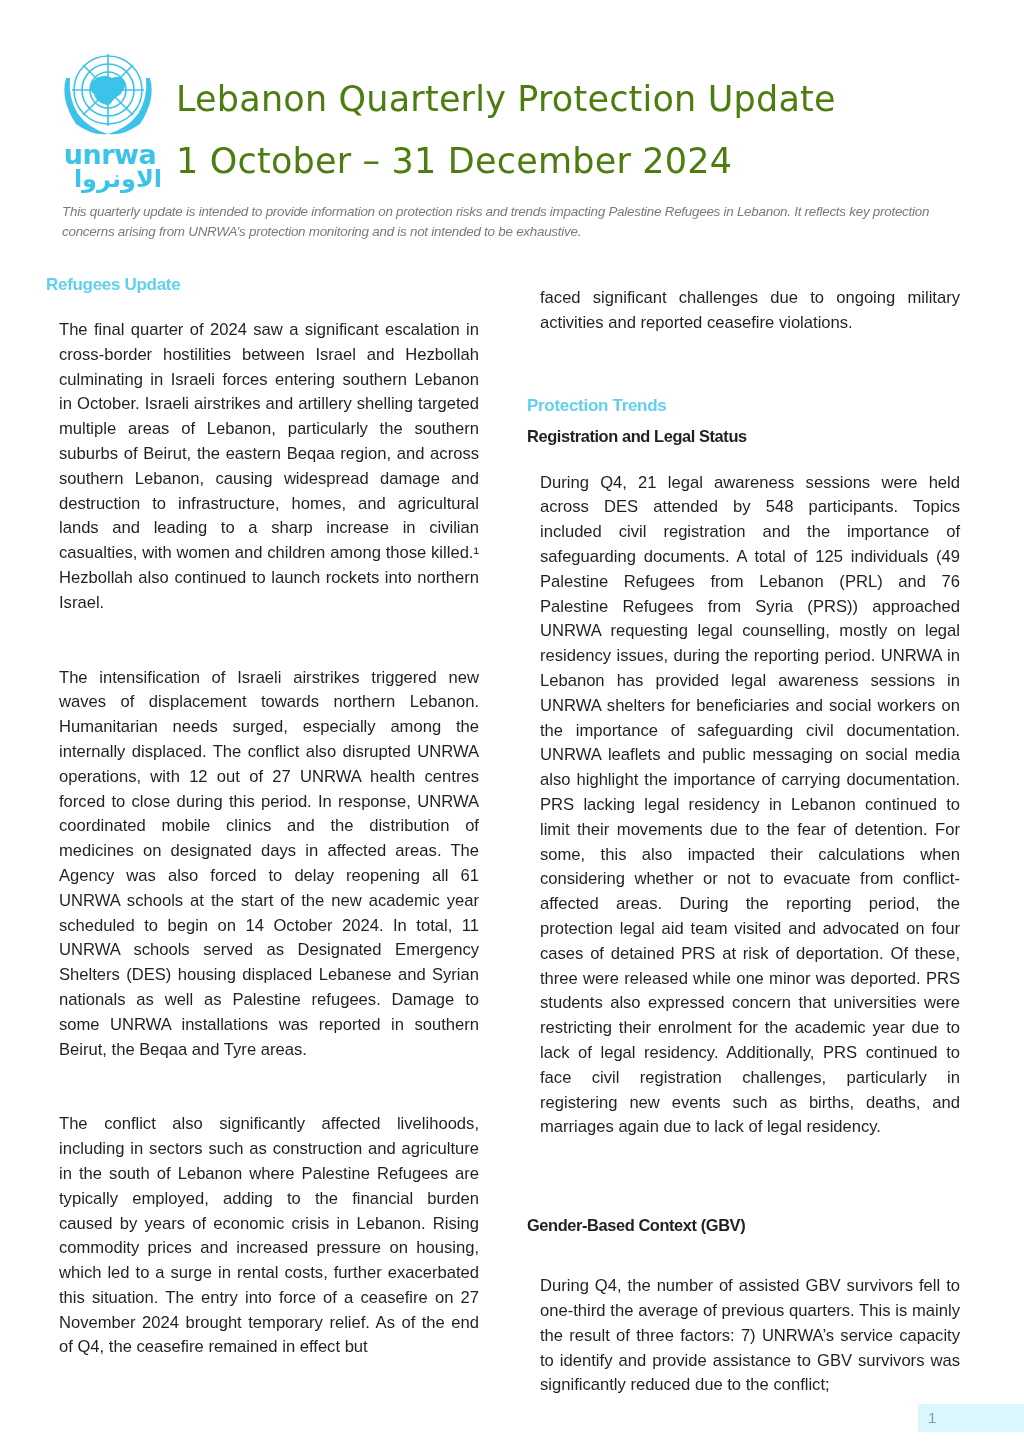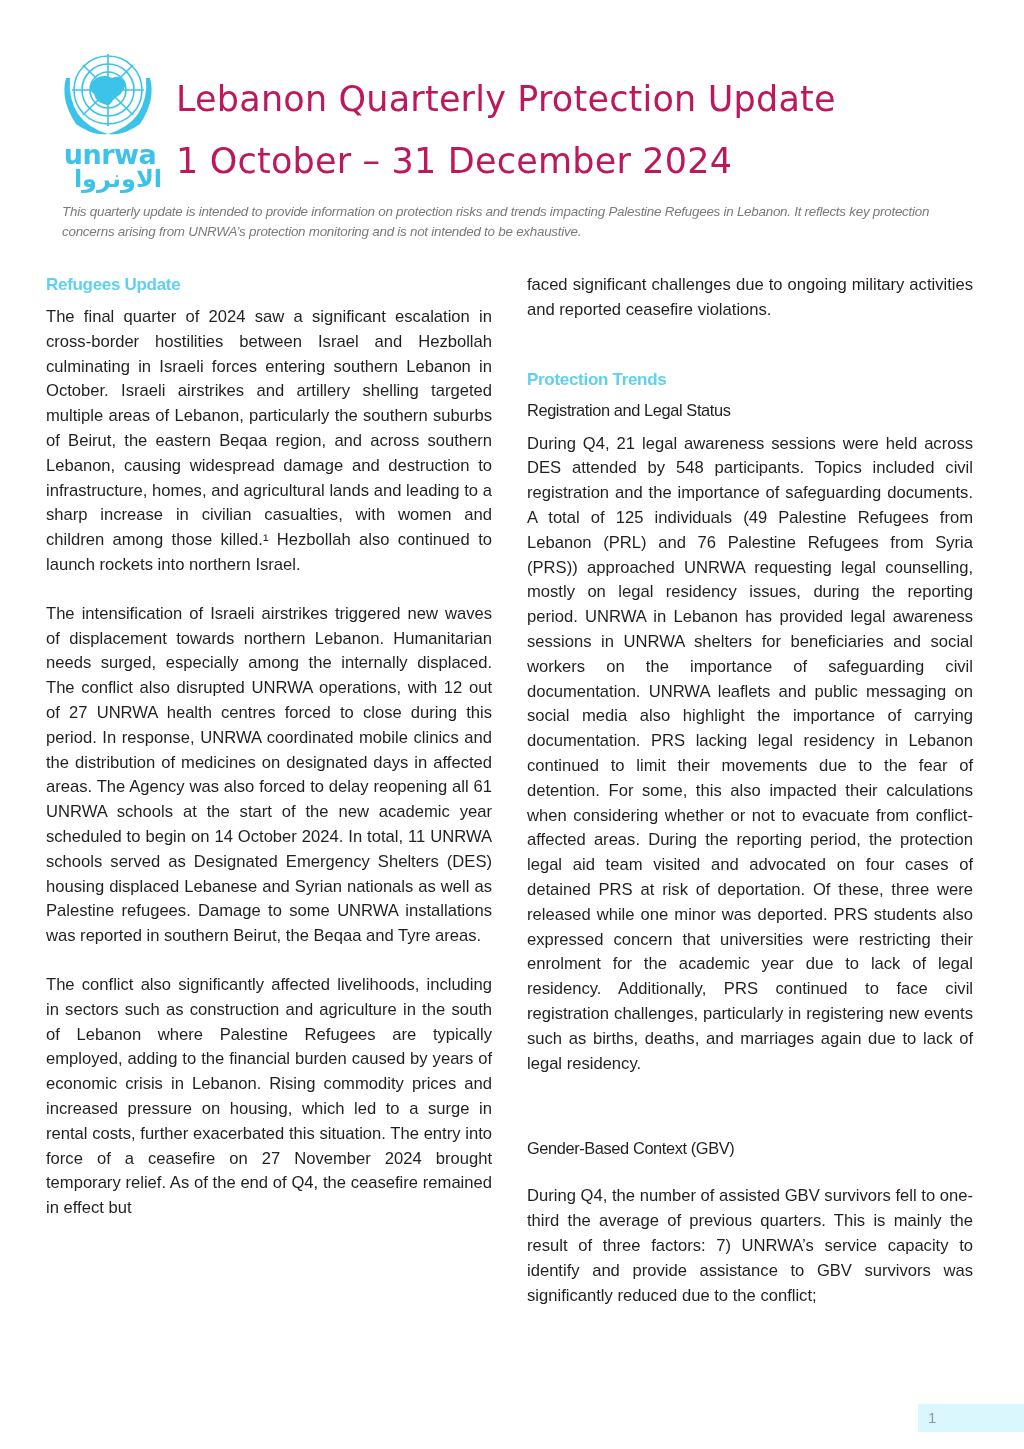--- a/index.html
+++ b/index.html
@@ -8,34 +8,34 @@
 
     .logo { position: absolute; left: 52px; top: 48px; width: 112px; height: 146px; }
     .logo svg { display: block; }
     .logo-word { position: absolute; left: 8px; top: 94px; width: 100px; text-align: center;
       font-family: "DejaVu Sans", sans-serif; font-weight: bold; font-size: 27px; line-height: 26px;
       color: #3cc3ea; letter-spacing: -0.5px; }
     .logo-arabic { position: absolute; left: 6px; top: 118px; width: 104px; text-align: right;
       font-family: "DejaVu Sans", sans-serif; font-weight: bold; font-size: 24px; line-height: 26px; color: #3cc3ea; }
 
     .title { position: absolute; left: 176px; top: 77px; font-family: "DejaVu Sans", sans-serif;
-      font-size: 35px; font-weight: normal; color: #be185d; letter-spacing: 0.2px; line-height: 44px; white-space: nowrap; }
+      font-size: 35px; font-weight: normal; color: #4d7c0f; letter-spacing: 0.2px; line-height: 44px; white-space: nowrap; }
     .title.l2 { top: 139px; }
 
     .intro { position: absolute; left: 62px; top: 202px; width: 920px; font-family: "Liberation Sans", sans-serif;
       font-style: italic; font-size: 13.4px; line-height: 20px; color: #7a7a7a; letter-spacing: -0.25px; }
 
     .col { position: absolute; width: 446px; font-family: "Liberation Sans", sans-serif;
       font-size: 16.6px; line-height: 24.8px; color: #231f20; text-align: justify; }
     .col.left { left: 46px; top: 273px; }
     .col.right { left: 527px; top: 273px; }
 
     .section-head { color: #5fd0ee; font-weight: bold; font-size: 17px; line-height: 24px; letter-spacing: -0.3px; }
-    .sub-head { font-weight: normal; font-size: 16.4px; line-height: 24px; letter-spacing: -0.4px; color: #231f20; }
-    p.body { margin: 0; }
+    .sub-head { font-weight: bold; font-size: 16.4px; line-height: 24px; letter-spacing: -0.4px; color: #231f20; }
+    p.body { margin: 13px; }
     .gap-sm { height: 8px; }
     .gap-md { height: 24px; }
 
     .page-num { position: absolute; left: 918px; top: 1404px; width: 106px; height: 28px; background: #d9f7fc;
       font-family: "Liberation Sans", sans-serif; font-size: 15px; line-height: 28px; color: #8a9aa0; padding-left: 10px; }
   </style>
 </head>
 <body>
 
 <div class="logo">

